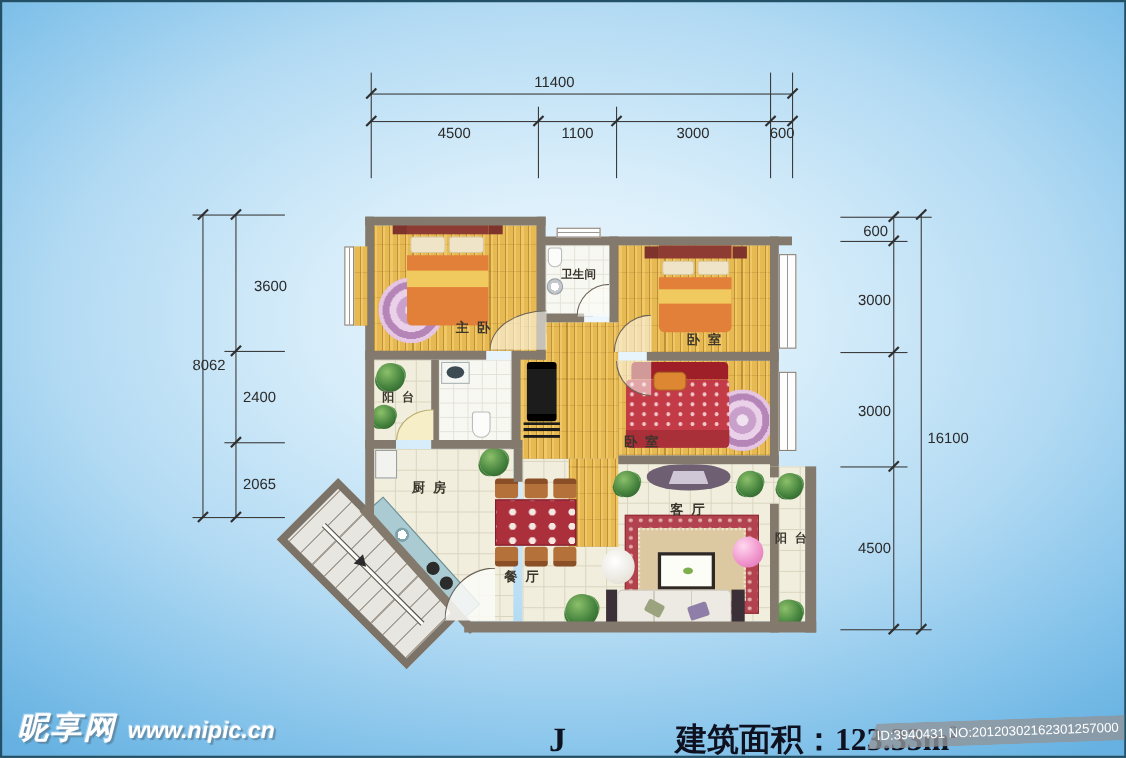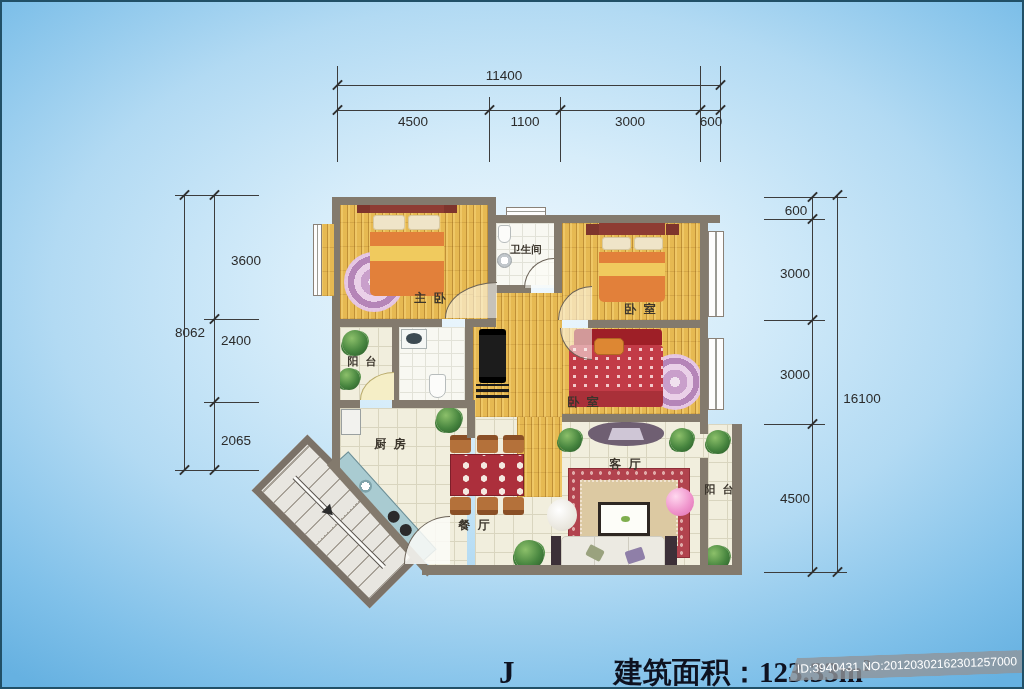--- a/index.html
+++ b/index.html
@@ -72,21 +72,21 @@
     <div class="vline" style="left:182px;top:193px;height:275px;"></div>
     <div class="tick" style="left:182px;top:193px;"></div>
     <div class="tick" style="left:182px;top:468px;"></div>
     <div class="dimnum" style="left:160px;top:330px;margin-left:28px;">8062</div>
     <div class="vline" style="left:212px;top:193px;height:275px;"></div>
     <div class="tick" style="left:212px;top:193px;"></div>
     <div class="tick" style="left:212px;top:317px;"></div>
     <div class="tick" style="left:212px;top:400px;"></div>
     <div class="tick" style="left:212px;top:468px;"></div>
     <div class="dimnum" style="left:244px;top:258px;">3600</div>
-    <div class="dimnum" style="left:234px;top:338px;">2400</div>
+    <div class="dimnum" style="left:234px;top:359px;">2400</div>
     <div class="dimnum" style="left:234px;top:438px;">2065</div>
   </div>
 
   <div>
     <div class="hline" style="left:762px;top:195px;width:83px;"></div>
     <div class="hline" style="left:762px;top:217px;width:61px;"></div>
     <div class="hline" style="left:762px;top:318px;width:61px;"></div>
     <div class="hline" style="left:762px;top:422px;width:61px;"></div>
     <div class="hline" style="left:762px;top:570px;width:83px;"></div>
     <div class="vline" style="left:810px;top:195px;height:375px;"></div>
@@ -249,17 +249,22 @@
     <div class="rlabel" style="left:473px;top:523px;">餐 厅</div>
     <div class="rlabel" style="left:624px;top:462px;">客 厅</div>
     <div class="rlabel" style="left:718px;top:487px;font-size:11px;">阳 台</div>
   </div>
 
   <div style="position:absolute;left:497px;top:653px;font-family:'Liberation Serif',serif;font-weight:bold;font-size:31px;color:#0e1220;">J</div>
   <div style="position:absolute;left:612px;top:651px;font-weight:bold;font-size:29px;color:#0e1220;font-family:'Liberation Serif',serif;white-space:nowrap;">
     <span>建筑面积：123.33m</span><sup style="font-size:16px;">2</sup>
   </div>
 
+  <div style="position:absolute;left:14px;top:641px;color:#ffffff;font-style:italic;font-weight:bold;white-space:nowrap;
+    text-shadow:2px 2px 1px rgba(80,105,125,.55), -1px -1px 0 rgba(255,255,255,.4);">
+    <span style="font-size:28px;letter-spacing:2px;">昵享网</span>
+    <span style="font-size:21px;margin-left:6px;">www.nipic.cn</span>
+  </div>
   <div style="position:absolute;left:786px;top:652px;width:238px;height:23px;line-height:23px;text-align:center;
     background:rgba(145,149,154,.8);color:#ffffff;font-size:12px;white-space:nowrap;transform:rotate(-2deg);
     clip-path:polygon(4% 0,100% 0,100% 100%,0 100%);">ID:3940431 NO:20120302162301257000</div>
 
 </div>
 
 </body></html>

